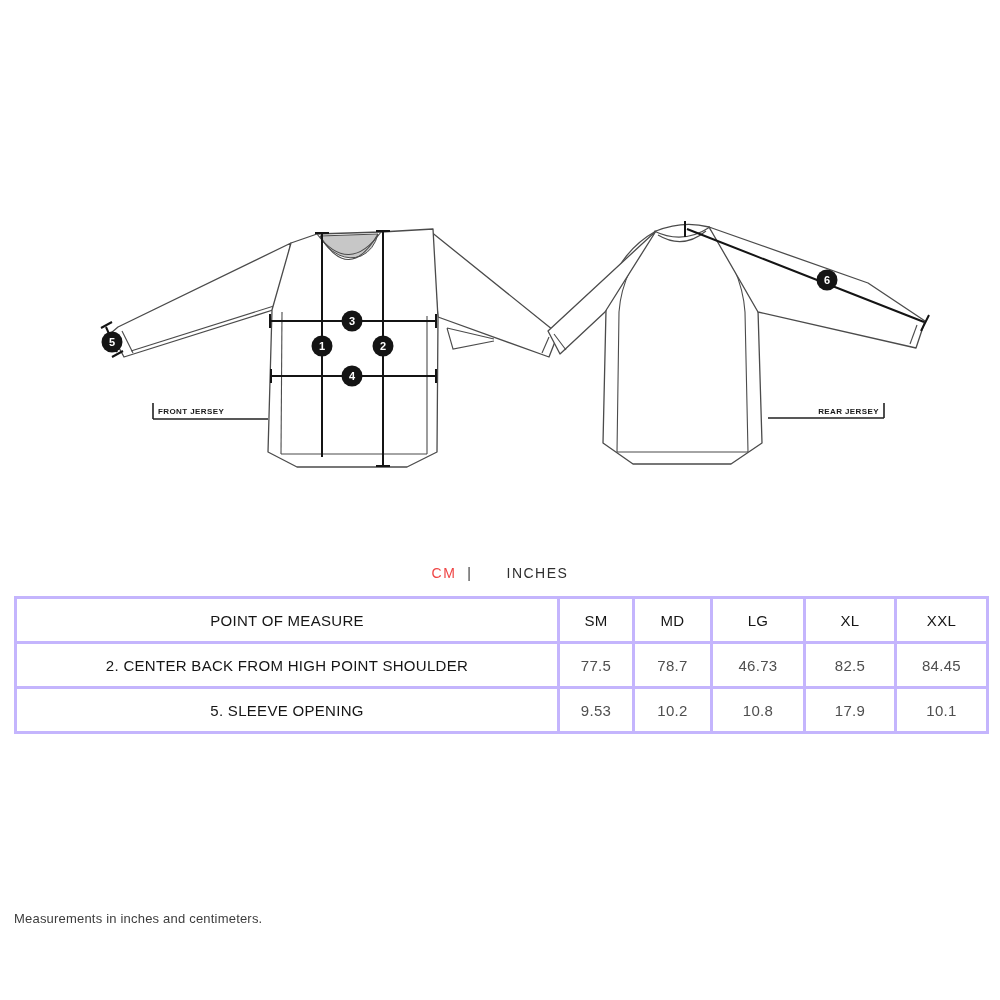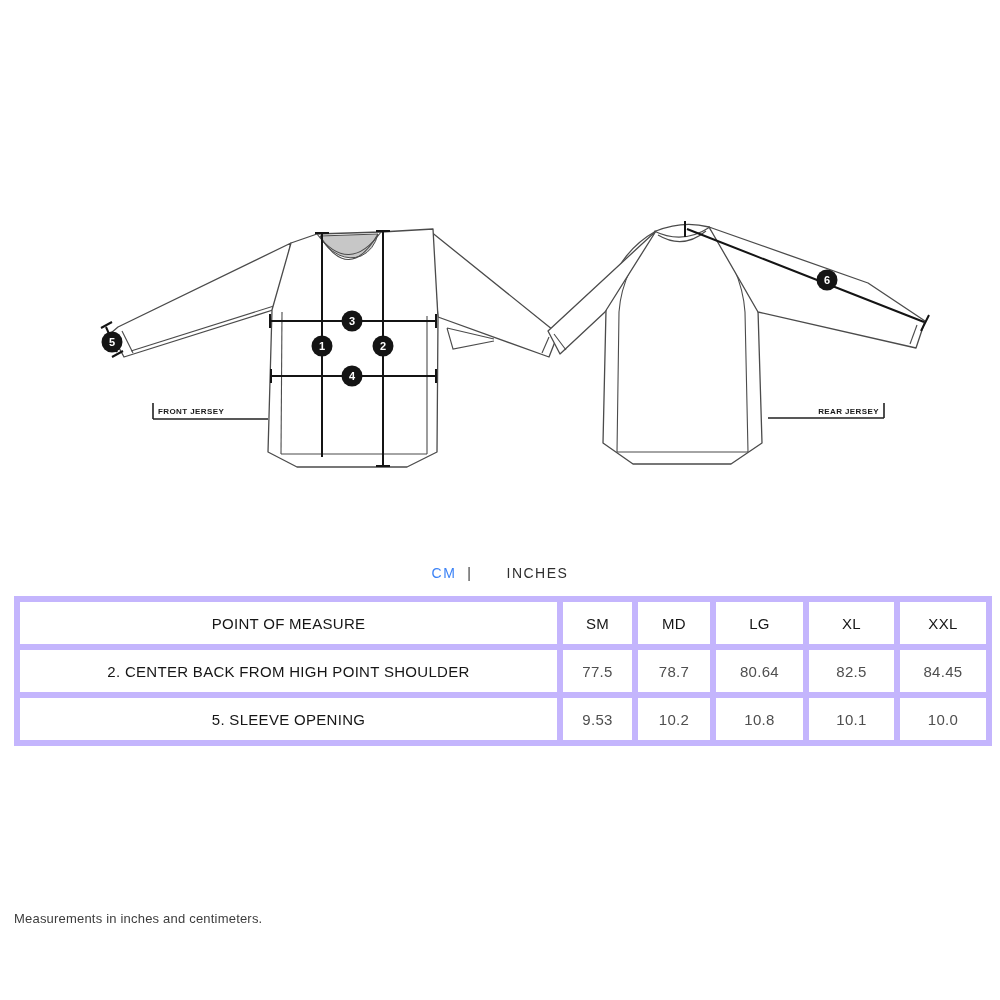--- a/index.html
+++ b/index.html
@@ -15,31 +15,31 @@
   .diagram .marker-circle{fill:#141414;}
   .diagram .marker-num{fill:#ffffff;font-size:11px;font-weight:bold;text-anchor:middle;}
   .diagram .label-line{fill:none;stroke:#222222;stroke-width:1.6;}
   .diagram .label-text{fill:#1a1a1a;font-size:8px;font-weight:bold;letter-spacing:0.4px;}
   .diagram .collar-fill{fill:#c7c7c7;stroke:#4b4b4b;stroke-width:1;}
 
   .units{
     position:absolute;top:565px;left:0;width:100%;
     text-align:center;font-size:14px;letter-spacing:1.5px;color:#2f2f2f;
   }
-  .units .cm{color:#3b82f6;cursor:pointer;}
+  .units .cm{color:#ef4444;cursor:pointer;}
   .units .sep{color:#3a3a3a;margin:0 11px;font-weight:normal;}
   .units .inches{color:#2f2f2f;cursor:pointer;margin-left:23px;}
 
   table.size-table{
     position:absolute;top:596px;left:14px;width:972px;
     border-collapse:collapse;table-layout:fixed;
     font-size:15px;letter-spacing:0.3px;
   }
   table.size-table th, table.size-table td{
-    border:6px solid #c4b5fd;height:42px;text-align:center;
+    border:3px solid #c4b5fd;height:42px;text-align:center;
     font-weight:normal;padding:0;background:#ffffff;
   }
   table.size-table th{color:#161616;}
   table.size-table td.row-label{color:#161616;}
   table.size-table td.val{color:#4f4f4f;}
 
   .footnote{
     position:absolute;top:911px;left:14px;
     font-size:13px;color:#3d3d3d;letter-spacing:0.2px;
   }
@@ -152,28 +152,28 @@
       <th>LG</th>
       <th>XL</th>
       <th>XXL</th>
     </tr>
   </thead>
   <tbody>
     <tr>
       <td class="row-label">2. CENTER BACK FROM HIGH POINT SHOULDER</td>
       <td class="val">77.5</td>
       <td class="val">78.7</td>
-      <td class="val">80.64</td>
+      <td class="val">46.73</td>
       <td class="val">82.5</td>
       <td class="val">84.45</td>
     </tr>
     <tr>
       <td class="row-label">5. SLEEVE OPENING</td>
       <td class="val">9.53</td>
       <td class="val">10.2</td>
       <td class="val">10.8</td>
+      <td class="val">17.9</td>
       <td class="val">10.1</td>
-      <td class="val">10.0</td>
     </tr>
   </tbody>
 </table>
 
 <div class="footnote">Measurements in inches and centimeters.</div>
 
 </body></html>

